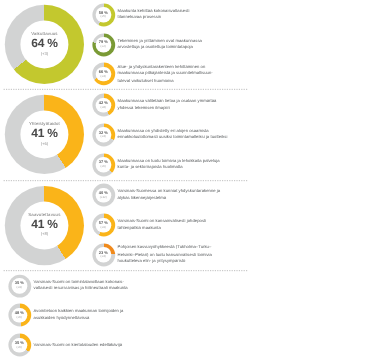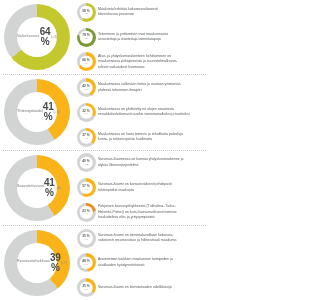--- a/index.html
+++ b/index.html
@@ -58,23 +58,23 @@
   .big-donut .hole {
     position: absolute;
     left: 50%;
     top: 50%;
     transform: translate(-50%, -50%);
     width: 40px;
     height: 40px;
     border-radius: 50%;
     background: #ffffff;
     display: flex;
-    flex-direction: row;
-    align-items: center;
-    justify-content: flex-start;
+    flex-direction: column;
+    align-items: center;
+    justify-content: center;
     text-align: center;
     line-height: 1;
   }
   .big-cat {
     font-size: 3.6px;
     letter-spacing: 0.15px;
     color: #6e6e6e;
     margin-bottom: 1.5px;
     white-space: nowrap;
   }
@@ -324,29 +324,20 @@
           <div class="item-text">
             <span class="ln">Pohjoisen kasvuvyöhykkeestä (Tukholma–Turku–</span>
             <span class="ln">Helsinki–Pietari) on luotu kansainvälisesti toimivia</span>
             <span class="ln">houkutteleva elin- ja yritysympäristö</span>
           </div>
         </div>
       </div>
     </div>
     <div class="divider"></div>
     <div class="section" style="flex: 1 1 0px; min-height: 0px;">
-      <div class="big-donut-wrap">
-        <div class="big-donut" style="background: conic-gradient(rgb(250, 180, 25) 0deg, rgb(250, 180, 25) 140.4deg, rgb(210, 211, 211) 140.4deg, rgb(210, 211, 211) 360deg);">
-          <div class="hole">
-            <div class="big-cat">Resurssitehokkuus</div>
-            <div class="big-val">39 %</div>
-            <div class="big-delta">(+7)</div>
-          </div>
-        </div>
-      </div>
       <div class="items">
         <div class="item">
           <div class="small-donut-wrap">
             <div class="small-donut" style="background: conic-gradient(rgb(210, 211, 211) 0deg, rgb(210, 211, 211) 126deg, rgb(210, 211, 211) 126deg, rgb(210, 211, 211) 360deg);">
               <div class="hole">
                 <div class="small-val">35 %</div>
                 <div class="small-delta">(+9)</div>
               </div>
             </div>
           </div>

